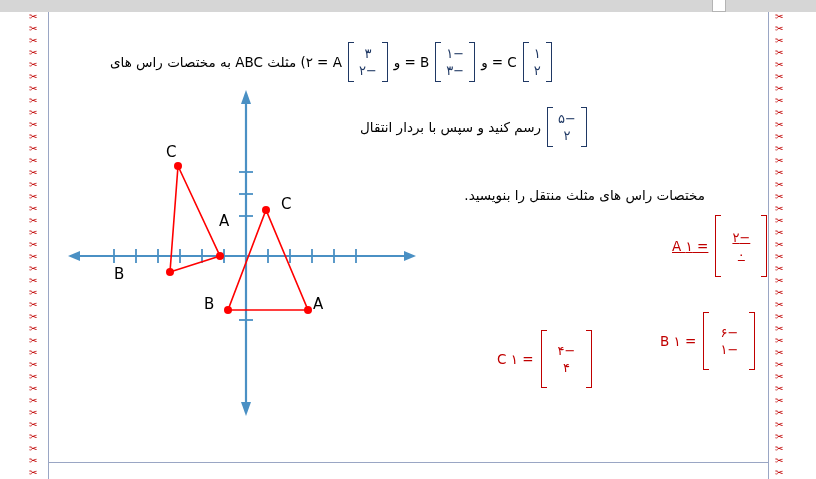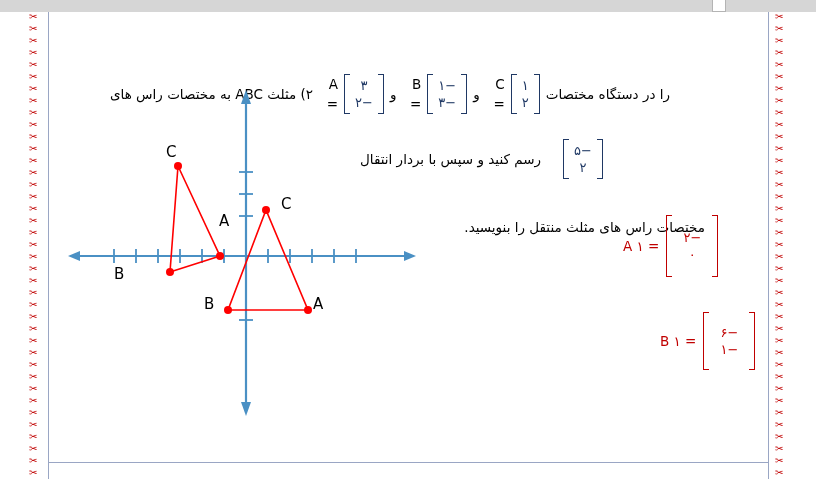--- a/index.html
+++ b/index.html
@@ -73,21 +73,20 @@
     border-top: 1px solid #9aa6c4;
   }
   
   .rtl {
     direction: rtl;
     text-align: right;
     font-family: "DejaVu Sans", sans-serif;
     color: #000000;
     font-size: 13.5px;
     line-height: 1.5;
-    margin-top: 32px;
   }
   #q-line1 {
     position: absolute;
     left: 110px;
     top: 42px;
     width: 560px;
     height: 40px;
     display: flex;
     flex-direction: row-reverse;
     align-items: center;
@@ -97,21 +96,21 @@
   #q-line2 {
     position: absolute;
     left: 360px;
     top: 108px;
     width: 300px;
     height: 38px;
     display: flex;
     flex-direction: row-reverse;
     align-items: center;
     justify-content: flex-start;
-    gap: 20px;
+    gap: 4px;
   }
   #q-line3 {
     position: absolute;
     left: 455px;
     top: 185px;
     width: 250px;
     height: 20px;
     text-align: right;
   }
   .txt { white-space: nowrap; }
@@ -159,21 +158,21 @@
   .eq.red { color: #c00000; }
   .answer {
     position: absolute;
     display: flex;
     flex-direction: row;
     align-items: center;
     color: #c00000;
     font-size: 14px;
     font-family: "DejaVu Sans", sans-serif;
   }
-  #answer-a { left: 623px; top: 215px; }
+  #answer-a { left: 672px; top: 215px; text-decoration: underline; }
   #answer-b { left: 660px; top: 312px; }
   #answer-c { left: 497px; top: 330px; }
   .answer .label { margin-right: 5px; white-space: nowrap; }
   
   #graph {
     position: absolute;
     left: 60px;
     top: 80px;
     width: 360px;
     height: 340px;
@@ -305,21 +304,20 @@
     <span class="txt">و</span>
     <span class="eq">C =</span>
     <span class="matrix">
       <span class="br l"></span>
       <span class="cells">
         <span>۱</span>
         <span>۲</span>
       </span>
       <span class="br r"></span>
     </span>
-    <span class="txt">را در دستگاه مختصات</span>
   </div>
 
   <div id="q-line2" class="rtl">
     <span class="txt">رسم کنید و سپس با بردار انتقال</span>
     <span class="matrix">
       <span class="br l"></span>
       <span class="cells">
         <span>−۵</span>
         <span>۲</span>
       </span>
@@ -346,20 +344,31 @@
     <span class="matrix red">
       <span class="br l"></span>
       <span class="cells" style="padding:12px 10px;">
         <span>−۶</span>
         <span>−۱</span>
       </span>
       <span class="br r"></span>
     </span>
   </div>
 
+  <div class="answer" id="answer-c">
+    <span class="label eq red">C ١ =</span>
+    <span class="matrix red">
+      <span class="br l"></span>
+      <span class="cells" style="padding:12px 10px;">
+        <span>−۴</span>
+        <span>۴</span>
+      </span>
+      <span class="br r"></span>
+    </span>
+  </div>
 
   <svg id="graph" viewBox="0 0 360 340">
 
     <line x1="14" y1="176" x2="350" y2="176" stroke="#4a90c4" stroke-width="2.2"></line>
     <polygon points="8,176 20,171 20,181" fill="#4a90c4"></polygon>
     <polygon points="356,176 344,171 344,181" fill="#4a90c4"></polygon>
 
     <line x1="186" y1="18" x2="186" y2="328" stroke="#4a90c4" stroke-width="2.2"></line>
     <polygon points="186,10 181,24 191,24" fill="#4a90c4"></polygon>
     <polygon points="186,336 181,322 191,322" fill="#4a90c4"></polygon>

